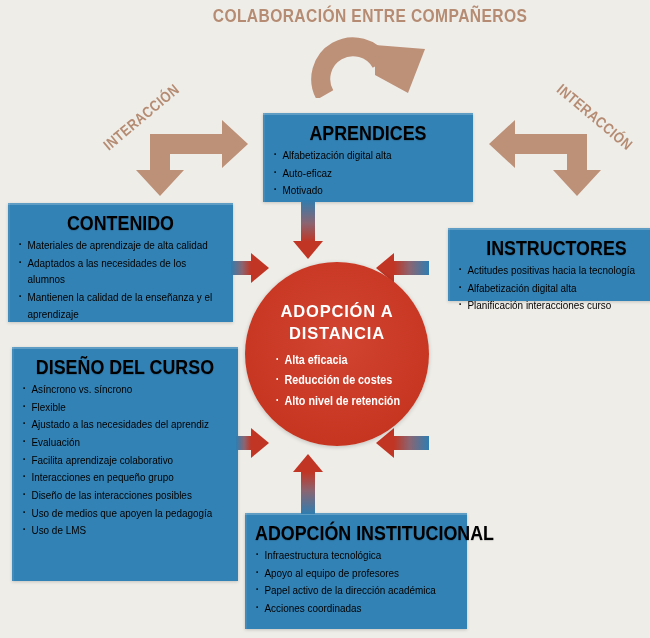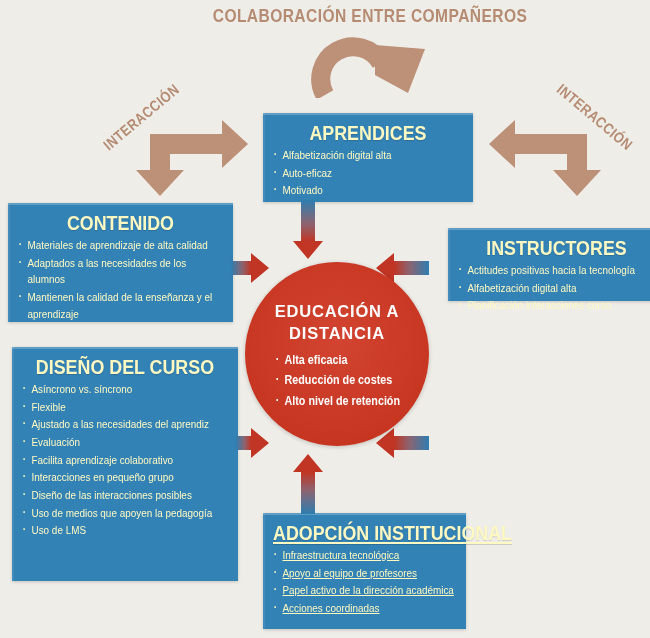--- a/index.html
+++ b/index.html
@@ -31,21 +31,21 @@
   }
   .interaccion.left  { left: 72px;  top: 108px; transform: rotate(-40deg) scaleX(0.85); }
   .interaccion.right { left: 524px; top: 108px; transform: rotate(40deg)  scaleX(0.85); }
   svg.tan-arrow { position: absolute; }
 
   
   .box {
     position: absolute;
     background: var(--box-blue, #3382b5);
     box-shadow: inset 0 2px 0 rgba(255,255,255,0.22), inset 2px 0 0 rgba(255,255,255,0.08), 0 1px 3px rgba(0,0,0,0.18);
-    color: #fef9c3;
+    color: #000000;
     padding: 0 10px;
     box-sizing: border-box;
   }
   .box-title {
     margin: 8px 0 3px 0;
     font-size: 21px; font-weight: bold; line-height: 1.1;
     text-align: center; white-space: nowrap;
     width: 117.6%;
     transform: scaleX(0.85); transform-origin: 0 50%;
     text-shadow: 0 1px 1px rgba(0,0,0,0.15);
@@ -60,21 +60,21 @@
   ul.bullets li { position: relative; padding-left: 11px; margin-bottom: 1px; }
   ul.bullets li::before {
     content: "·"; position: absolute; left: 1px; top: -1px; font-weight: bold;
   }
 
   #box-aprendices    { left: 263px; top: 113px; width: 210px; height: 89px; }
   #box-contenido     { left: 8px;   top: 203px; width: 225px; height: 119px; }
   #box-instructores  { left: 448px; top: 228px; width: 217px; height: 73px; }
   #box-diseno        { left: 12px;  top: 347px; width: 226px; height: 234px; }
   #box-apoyo         { left: 428px; top: 396px; width: 218px; height: 95px; }
-  #box-adopcion      { left: 263px; top: 513px; width: 203px; height: 116px; text-decoration: underline; }
+  #box-adopcion      { left: 245px; top: 513px; width: 222px; height: 116px; }
 
   
   .circle {
     position: absolute; left: 245px; top: 262px; width: 184px; height: 184px;
     border-radius: 50%;
     background: radial-gradient(circle at 50% 42%, #d24431 0%, #c5341f 80%);
     box-shadow: 0 1px 4px rgba(0,0,0,0.2);
     color: #fff; box-sizing: border-box;
     padding-top: 38px; text-align: center;
   }
@@ -188,21 +188,21 @@
   <div class="shaft h to-right" style="left:236px; top:436px; width:15px;"></div>
   <div class="head right" style="left:251px; top:428px;"></div>
 
   <div class="shaft h to-left" style="left:394px; top:436px; width:35px;"></div>
   <div class="head left" style="left:376px; top:428px;"></div>
 
   <div class="shaft v to-up" style="left:301px; top:472px; height:42px;"></div>
   <div class="head up" style="left:293px; top:454px;"></div>
 
   <div class="circle">
-    <h1 class="circle-title">EDUCACIÓN A DISTANCIA</h1>
+    <h1 class="circle-title">ADOPCIÓN A DISTANCIA</h1>
     <ul class="bullets circle-bullets">
         <li>Alta eficacia</li>
         <li>Reducción de costes</li>
         <li>Alto nivel de retención</li>
       </ul>
   </div>
 
 </div>
 
 </body></html>

